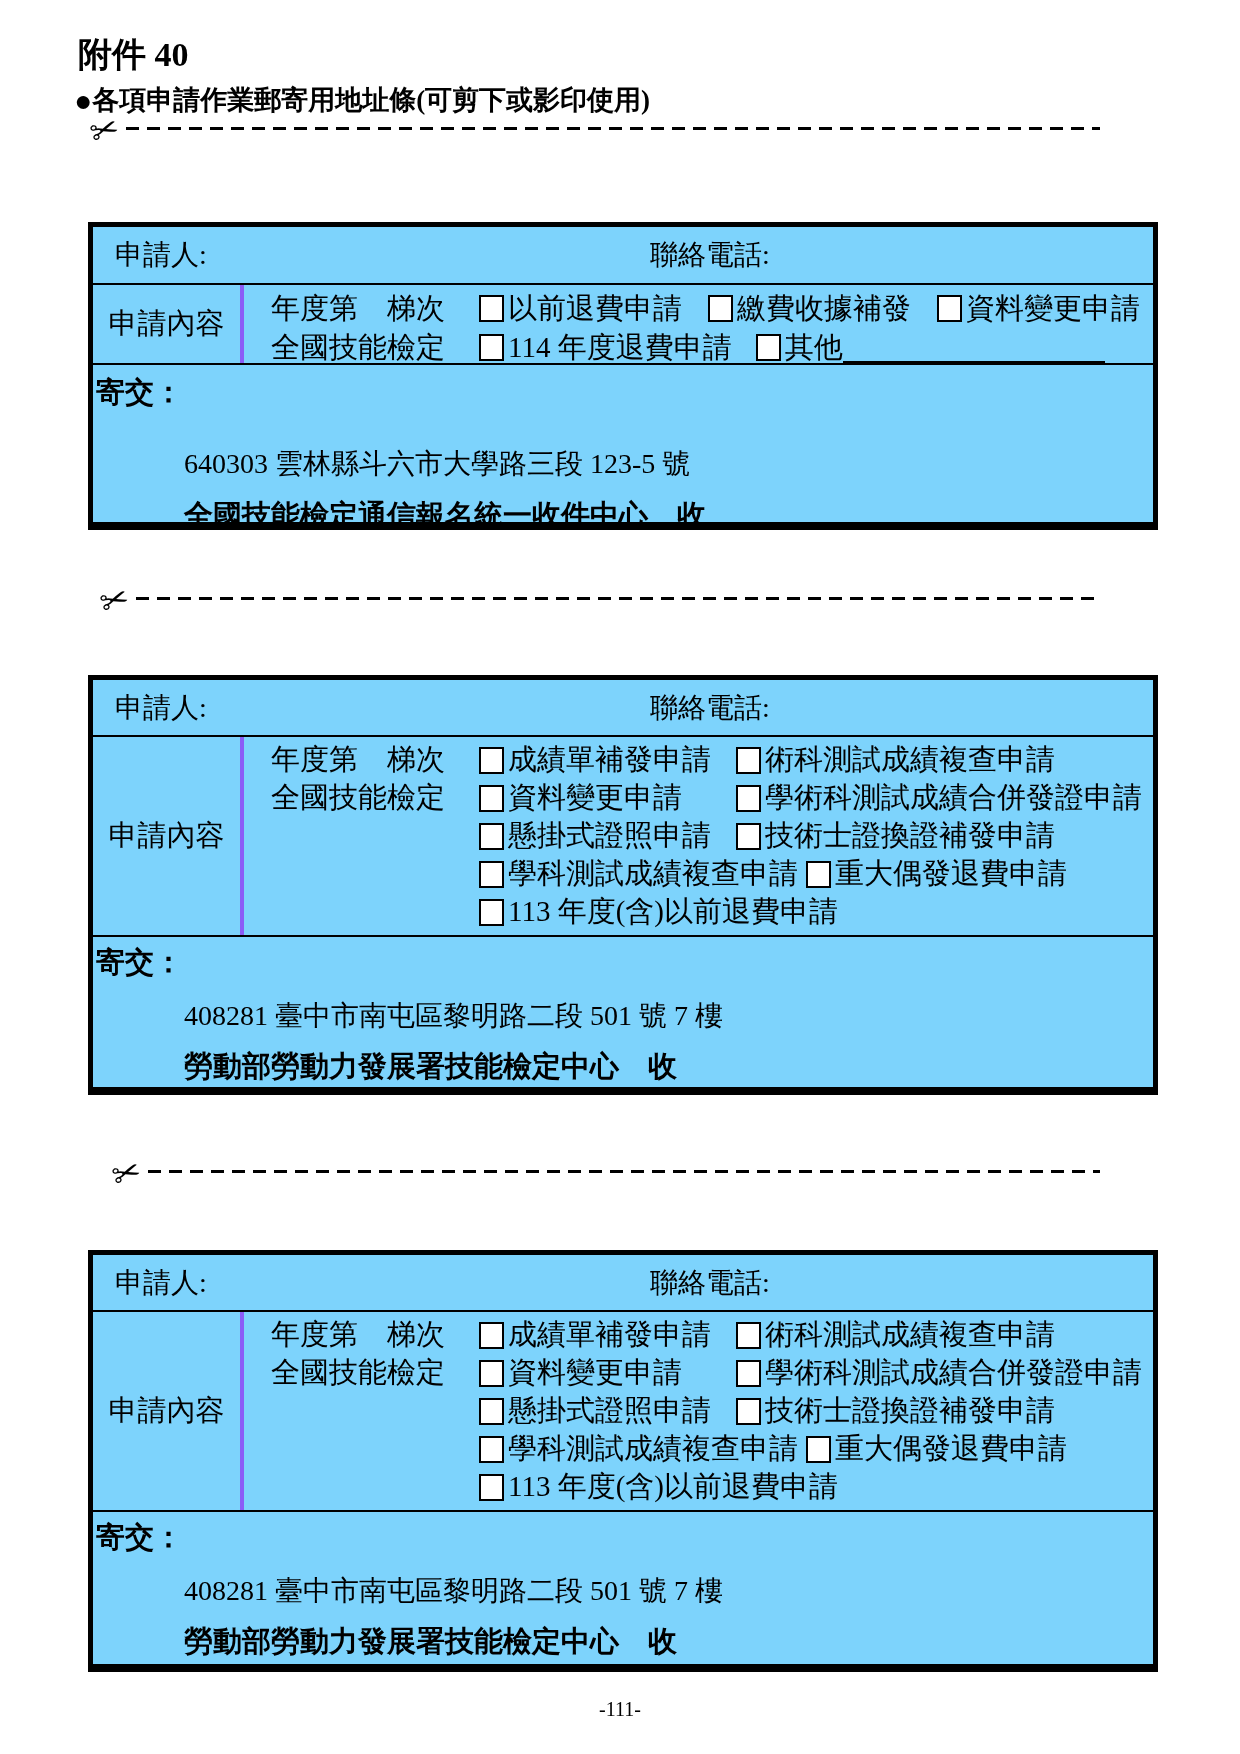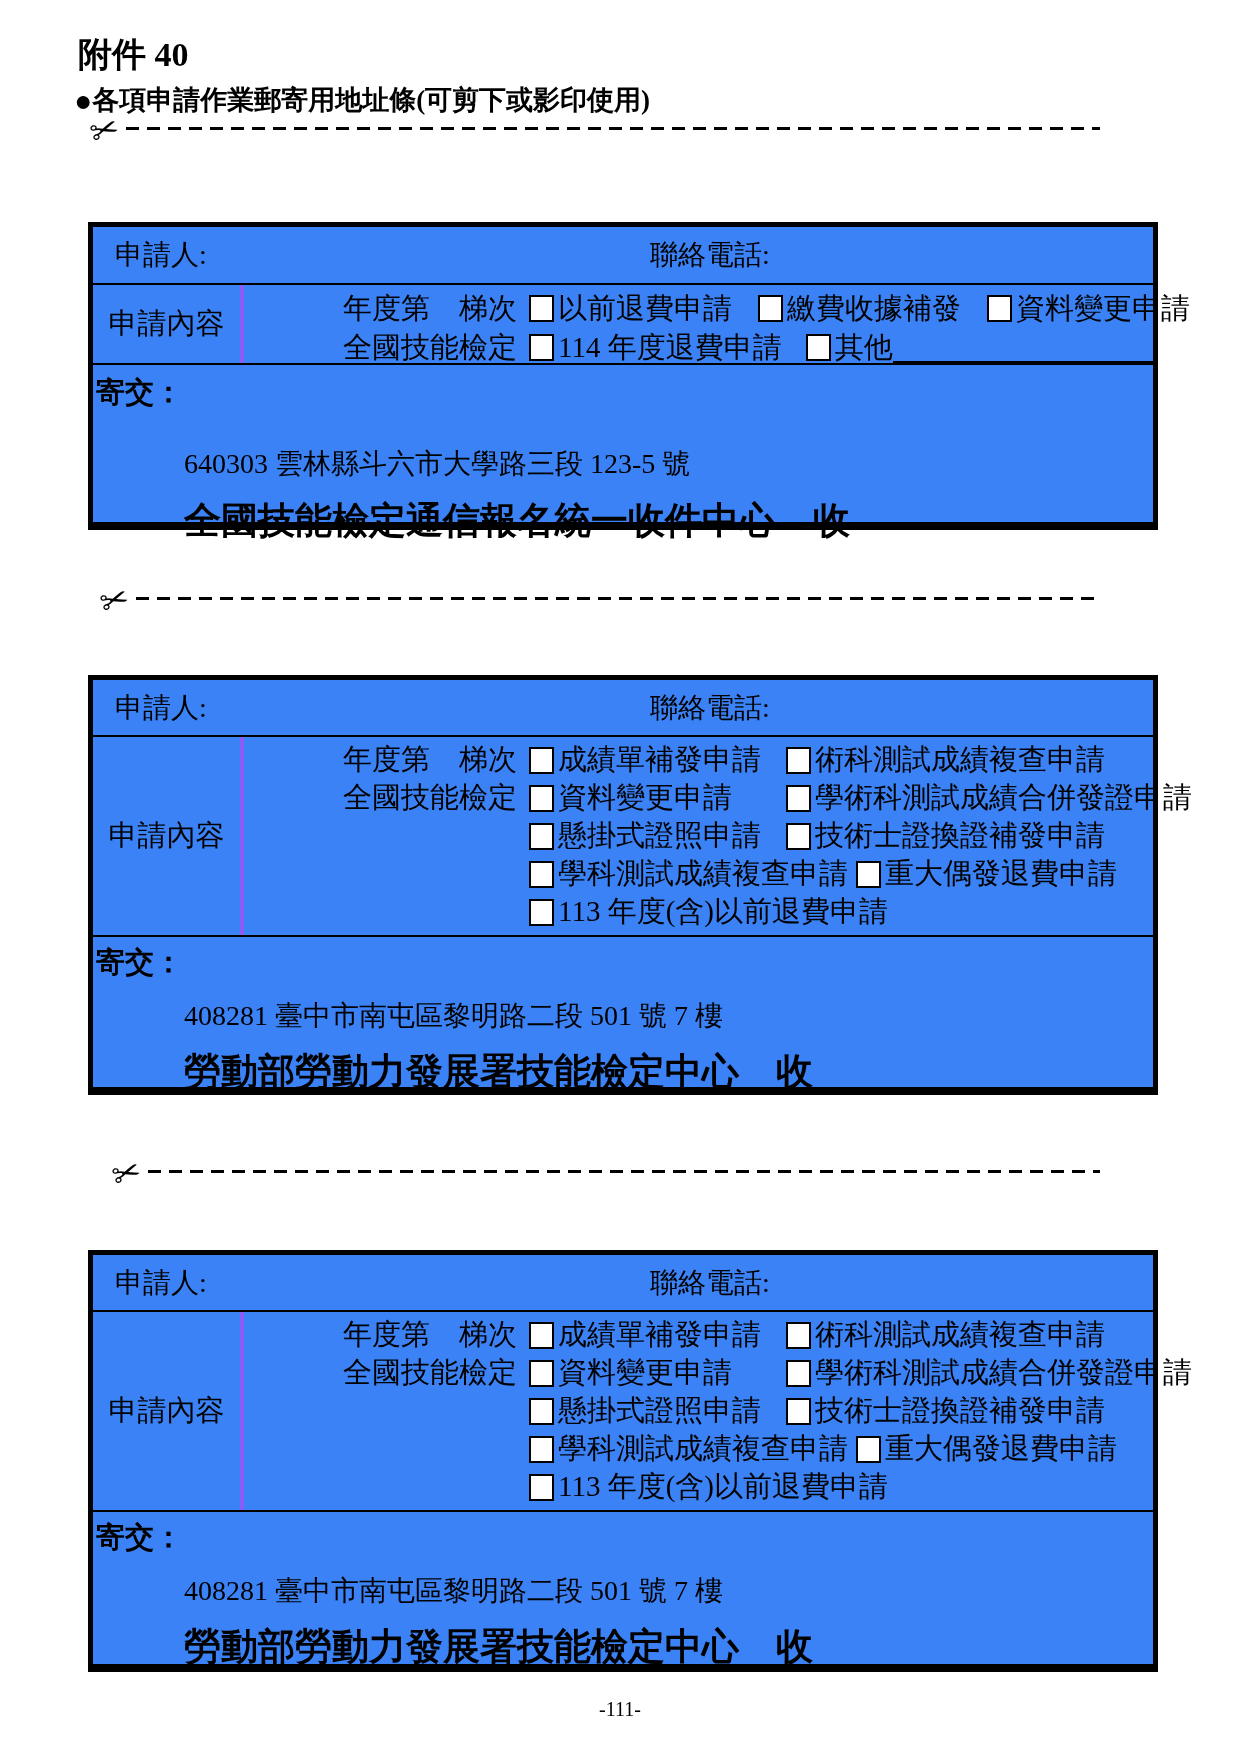--- a/index.html
+++ b/index.html
@@ -21,49 +21,49 @@
   .cutline { position:absolute; height:42px; }
   .scissors { position:absolute; left:0; top:2px; font-size:34px; transform:rotate(-18deg); }
   .dashline {
     position:absolute; left:36px; right:0; top:19px; height:3px;
     background:repeating-linear-gradient(to right,#000 0 13px,transparent 13px 21px);
   }
 
   
   .slip {
     position:absolute; left:88px; width:1070px;
-    border:5px solid #000; border-bottom-width:8px; background:#3b82f6;
+    border:5px solid #000; border-bottom-width:8px; background:#7dd3fc;
   }
   .row1 { position:relative; display:flex; align-items:center;
           border-bottom:2px solid #000; font-size:28px; }
   .row1 .applicant { margin-left:22px; }
   .row1 .phone { position:absolute; left:557px; }
 
   .row2 { display:flex; border-bottom:2px solid #000; }
   .left-cell { width:151px; border-right:4px solid #8b5cf6;
                display:flex; align-items:center; justify-content:center;
                font-size:29px; flex:0 0 auto; }
   .right-cell { flex:1 1 auto; font-size:29px; padding-top:4px; overflow:visible; }
   .opt-line { display:flex; align-items:center; white-space:nowrap; }
   .slip .opt-line { height:38px; }
   #slip1 .opt-line { height:39px; }
-  .prefix { display:inline-block; width:285px; padding-right:12px;
+  .prefix { display:inline-block; width:235px; padding-right:34px;
             text-align:right; flex:0 0 auto; }
   .opt { display:inline-flex; align-items:center; }
   .opt.colA { min-width:249px; margin-right:8px; }
   .opt.s1 { margin-right:26px; }
   .cb { display:inline-block; width:25px; height:27px; border:2px solid #000;
         margin-right:4px; flex:0 0 auto; background:#fff; }
   .fill-line { display:inline-block; width:262px; height:30px;
                border-bottom:2px solid #000; }
 
   .row3 { position:relative; font-size:29px; padding:8px 0 0 3px; }
   .sendto { font-weight:bold; }
   .addr { margin:32px 0 0 88px; font-size:28px; }
-  .recipient { margin:13px 0 0 88px; font-size:37px; font-weight:bold; }
+  .recipient { margin:13px 0 0 88px; font-size:29px; font-weight:bold; }
 
   #slip1 { top:222px; height:308px; }
   #slip1 .row1 { height:58px; }
   #slip1 .row2 { height:80px; }
 
   #slip2 { top:675px; height:420px; }
   #slip3 { top:1250px; height:422px; }
   #slip2 .row1, #slip3 .row1 { height:57px; }
   #slip2 .row2, #slip3 .row2 { height:200px; }
 

